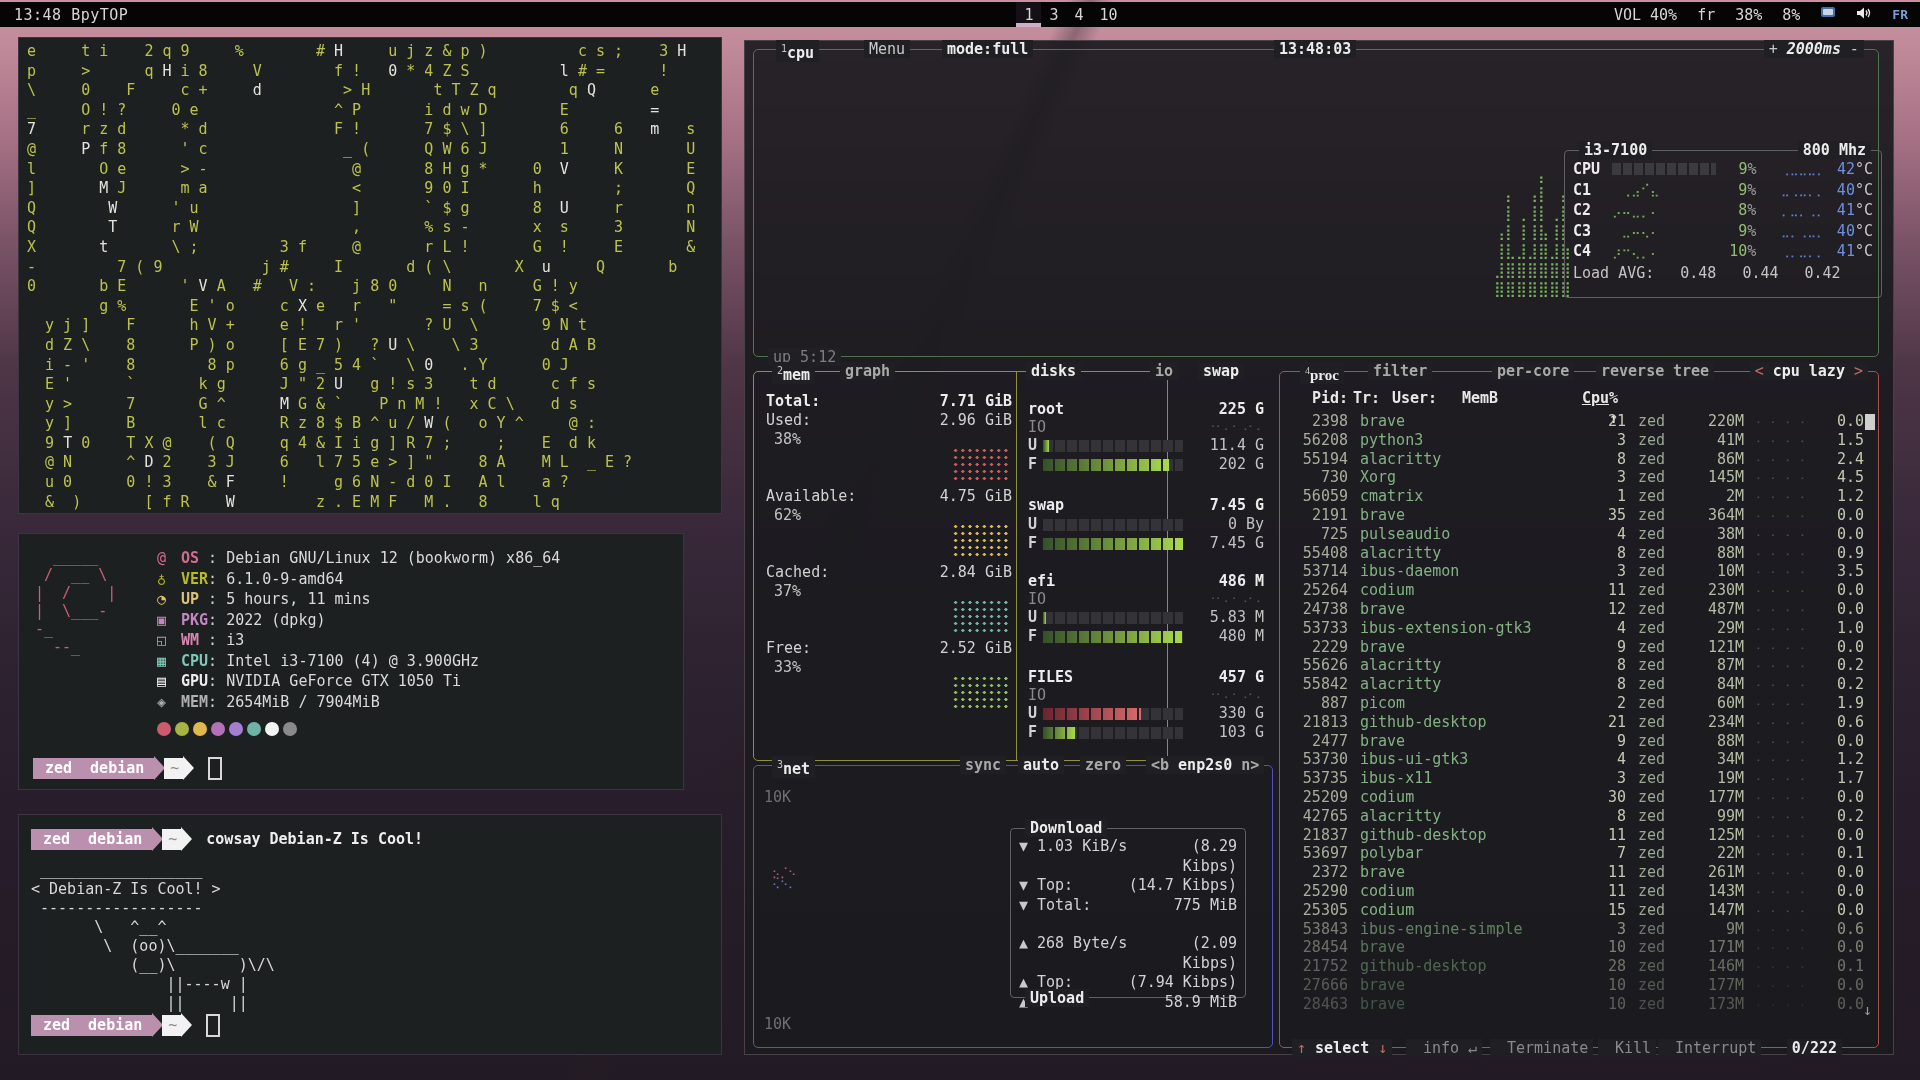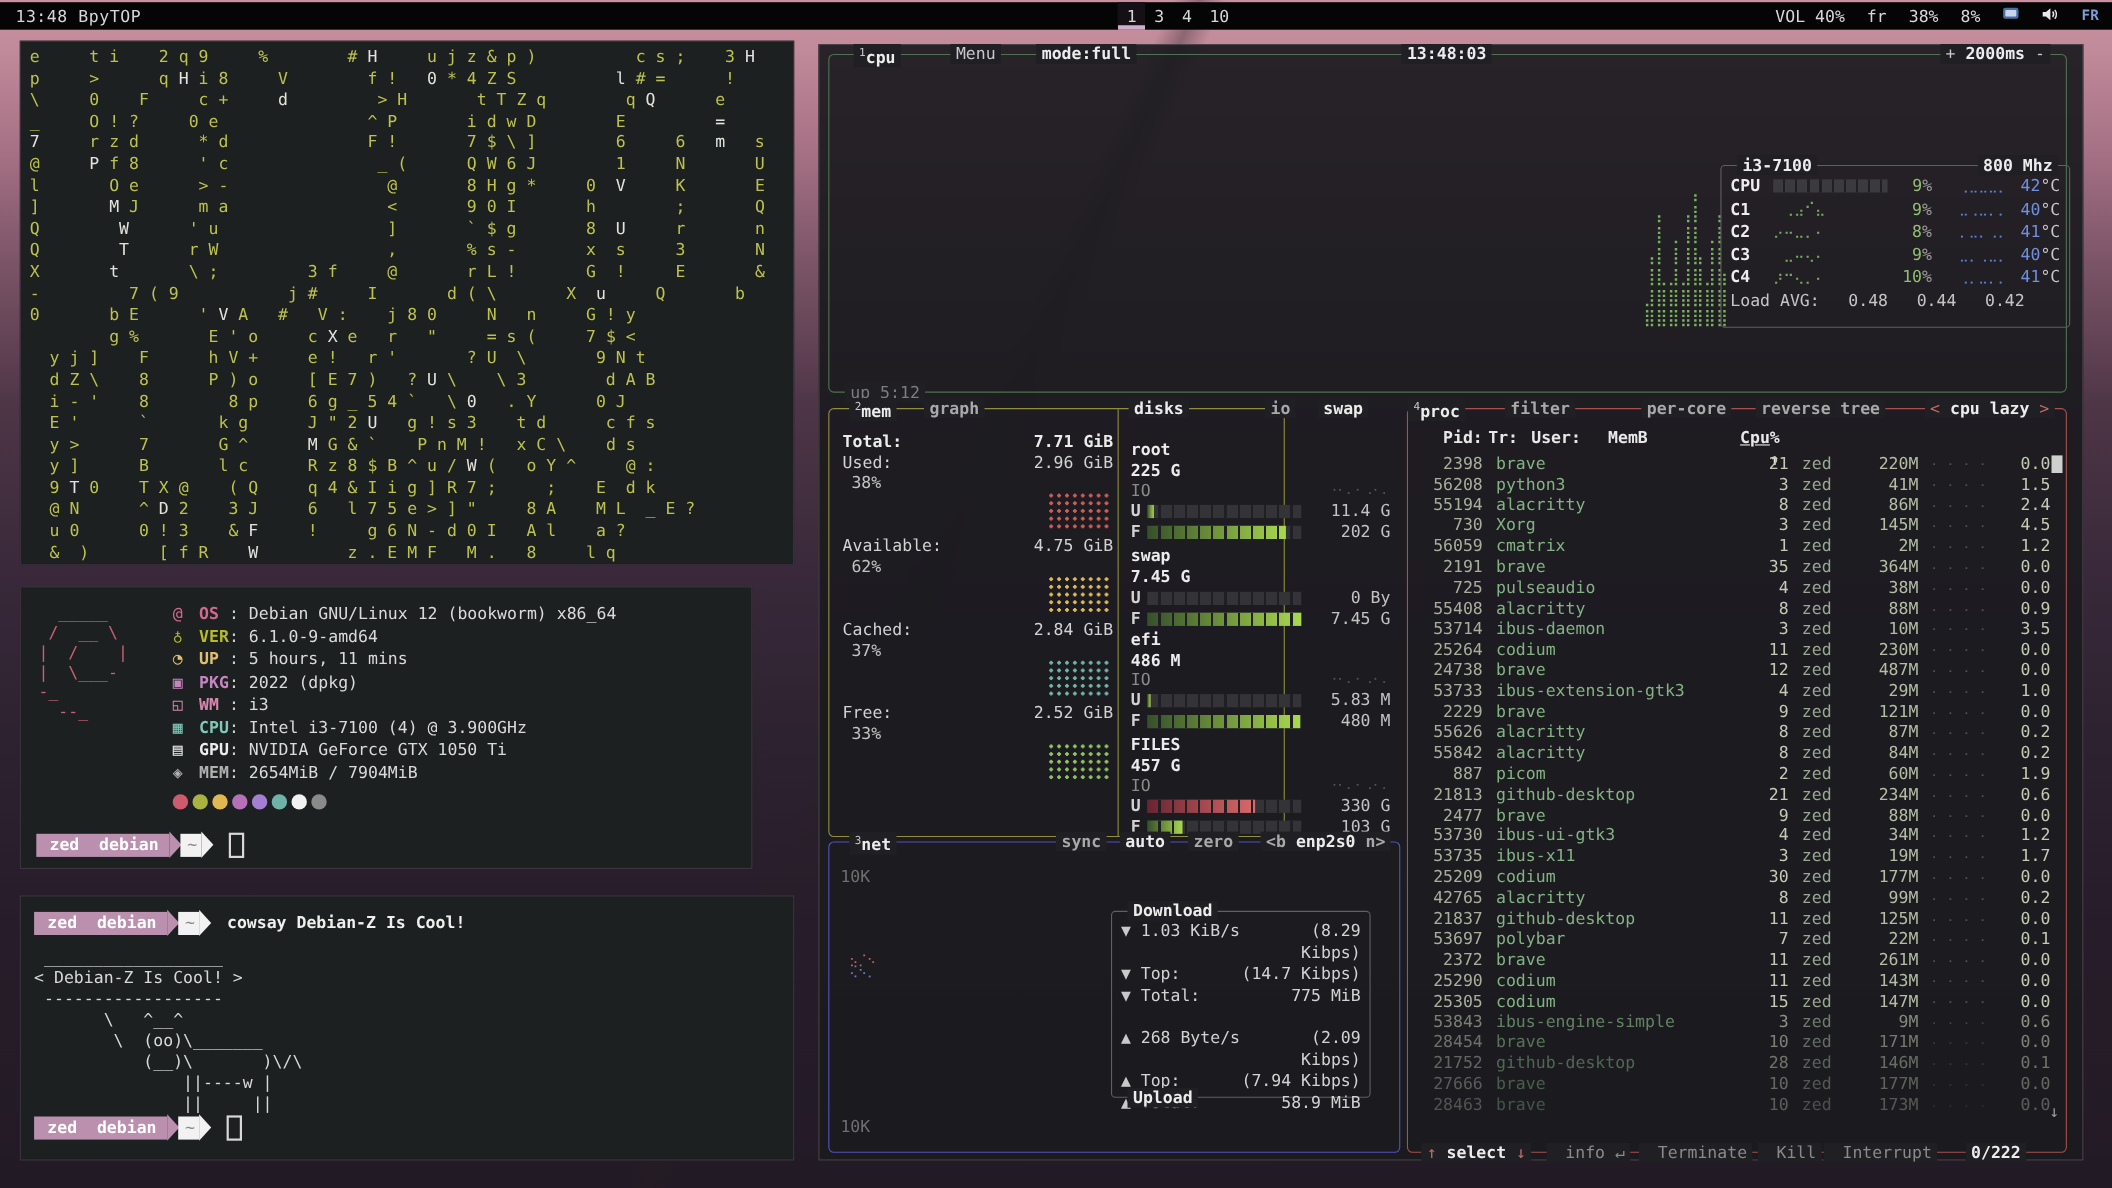--- a/index.html
+++ b/index.html
@@ -86,21 +86,21 @@
   #mem-stats{position:absolute;left:12px;top:20px;width:246px;}
   .mtotal{display:flex;justify-content:space-between;font-weight:bold;color:#ececec;line-height:19px;}
   .mstat{position:relative;height:76px;}
   .mstat .l1{display:flex;justify-content:space-between;line-height:19px;color:#d2d2d2;}
   .mstat .l2{line-height:18px;color:#c2c2c2;padding-left:8px;}
   .memblock{position:absolute;right:2px;top:36px;width:58px;height:34px;
     background-image:radial-gradient(var(--c) 1.6px, transparent 1.7px);background-size:7.2px 7px;}
   #disks-divider{position:absolute;left:262px;top:0;bottom:0;border-left:1px solid #8f8f3d;}
   #disks-pane{position:absolute;left:274px;top:0;width:236px;}
   .ditem{position:absolute;left:0;width:236px;}
-  .drow{display:flex;justify-content:space-between;line-height:19px;flex-direction:column;}
+  .drow{display:flex;justify-content:space-between;line-height:19px;}
   .drow .dn{font-weight:bold;color:#ececec;}
   .drow .ds{font-weight:bold;color:#ececec;}
   .dio{color:#8a8a8a;line-height:17px;display:flex;justify-content:space-between;}
   .dio .iodots{color:#56564e;font-size:11px;}
   .dmrow{display:flex;align-items:center;line-height:19px;}
   .dmrow .ul{width:15px;color:#d2d2d2;font-weight:bold;}
   .meter{position:relative;width:140px;height:12px;background:#333338;flex:none;}
   .meter .fill{position:absolute;left:0;top:0;bottom:0;background:linear-gradient(90deg,#35502a,#a9d94e);}
   .meter .fill.red{background:linear-gradient(90deg,#6a2430,#d96a6a);}
   .meter::after{content:"";position:absolute;inset:0;background:repeating-linear-gradient(90deg,transparent 0 10px,#202024 10px 12px);}
@@ -235,21 +235,21 @@
     </div>
   </div>
 
   <div id="bpytop" class="win" style="background:rgba(27,27,31,0.93);">
 
     <div id="cpu-box" class="box">
       <span class="chip" style="left:22px;"><sup>1</sup><span class="b">cpu</span></span>
       <span class="chip" style="left:110px;"><span>Menu</span></span>
       <span class="chip" style="left:188px;"><span class="b">mode:full</span></span>
       <span class="chip" style="left:520px;"><span class="b">13:48:03</span></span>
-      <span class="chip" style="right:14px;"><span>+</span> <span class="b">2000ms</span> <span>-</span></span>
+      <span class="chip" style="right:14px;font-style:italic;"><span>+</span> <span class="b">2000ms</span> <span>-</span></span>
 
       <pre id="cpu-graph">⠀⠀⠀⠀⡄⠀⠀
 ⠀⡄⠀⢠⡇⠀⡄
 ⠀⡇⢀⢸⡇⢀⡇
 ⢠⡇⢸⢸⣧⢸⡇
 ⢸⣇⣸⣸⣿⣸⣷
 ⣸⣿⣿⣿⣿⣿⣿
 ⣿⣿⣿⣿⣿⣿⣿</pre>
 
       <div id="cpu-panel">
@@ -489,21 +489,21 @@
             <div class="nrow">
               <span class="ar">▲</span>
               <span class="nl">Total:</span>
               <span class="nv">58.9 MiB</span>
             </div>
           </div>
       </div>
     </div>
 
     <div id="proc-box" class="box">
-      <span class="chip" style="left:0;"><sup>4</sup><span class="b">proc</span></span>
+      <span class="chip" style="left:20px;font-family:Liberation Serif, serif;"><sup>4</sup><span class="b">proc</span></span>
       <span class="chip" style="left:88px;"><span class="tab">filter</span></span>
       <span class="chip" style="left:212px;"><span class="tab">per-core</span></span>
       <span class="chip" style="left:316px;"><span class="tab">reverse</span></span>
       <span class="chip" style="left:388px;"><span class="tab">tree</span></span>
       <span class="chip" style="right:10px;"><span class="ftr-red">&lt;</span> <span class="b">cpu lazy</span> <span class="ftr-red">&gt;</span></span>
 
       <div id="proc-head">
         <span class="c-pid">Pid:</span>
         <span class="c-tr">Tr:</span>
         <span class="c-user">User:</span>

